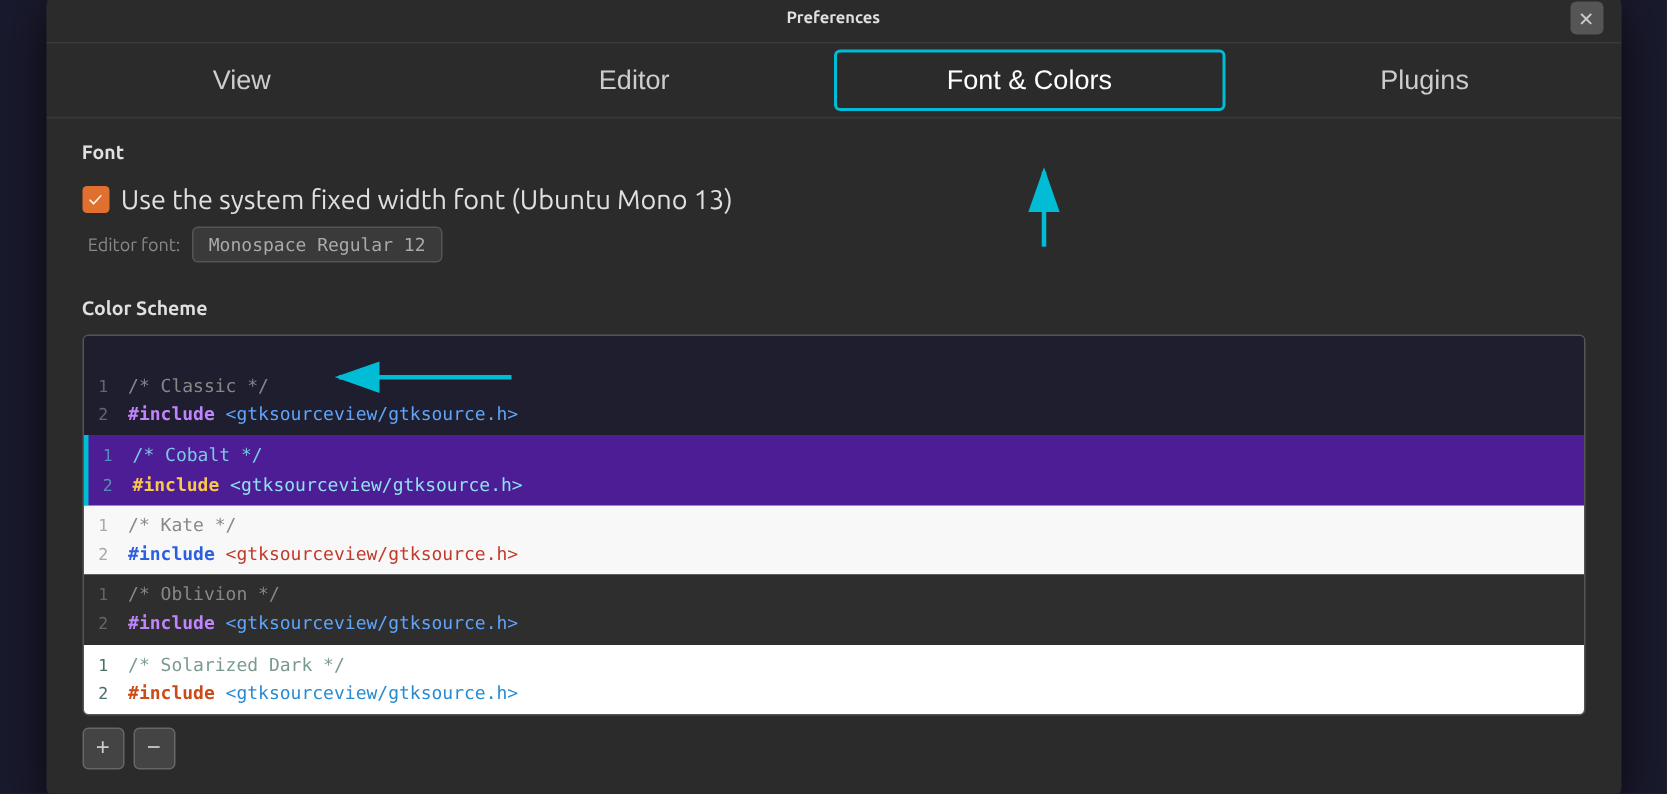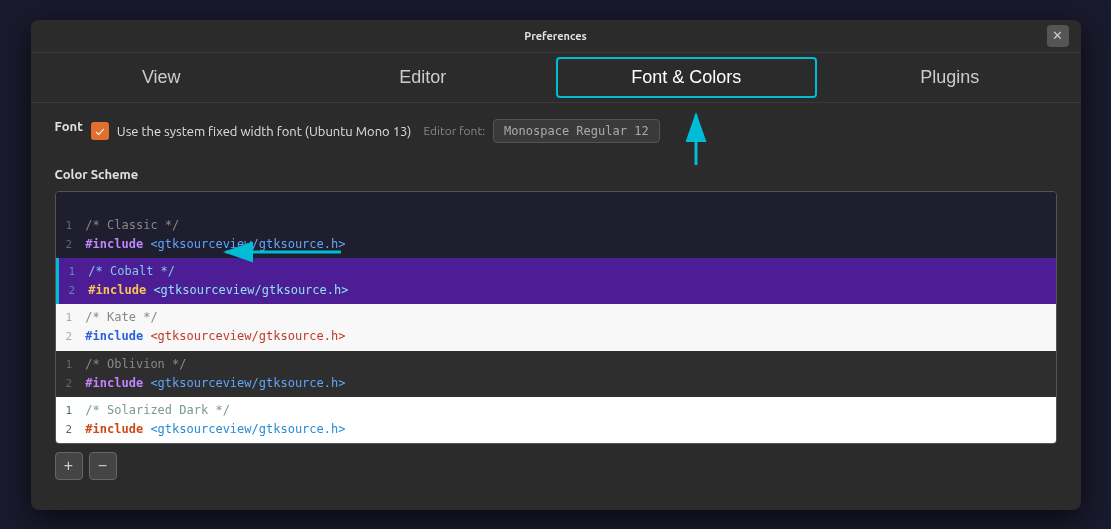--- a/index.html
+++ b/index.html
@@ -87,21 +87,21 @@
 
     .section-title {
       color: #e0e0e0;
       font-size: 13px;
       font-weight: 700;
       margin-bottom: 6px;
     }
 
     .font-section {
       display: flex;
-      flex-direction: row;
+      flex-direction: column;
       gap: 8px;
     }
 
     .checkbox-row {
       display: flex;
       align-items: center;
       gap: 8px;
     }
     .checkbox-box {
       width: 18px;
@@ -110,21 +110,21 @@
       border-radius: 3px;
       display: flex;
       align-items: center;
       justify-content: center;
       color: white;
       font-size: 13px;
       flex-shrink: 0;
     }
     .checkbox-label {
       color: #e0e0e0;
-      font-size: 13px;
+      font-size: 18px;
     }
 
     .font-row {
       display: flex;
       align-items: center;
       gap: 8px;
       padding-left: 4px;
     }
     .font-label {
       color: #888;

